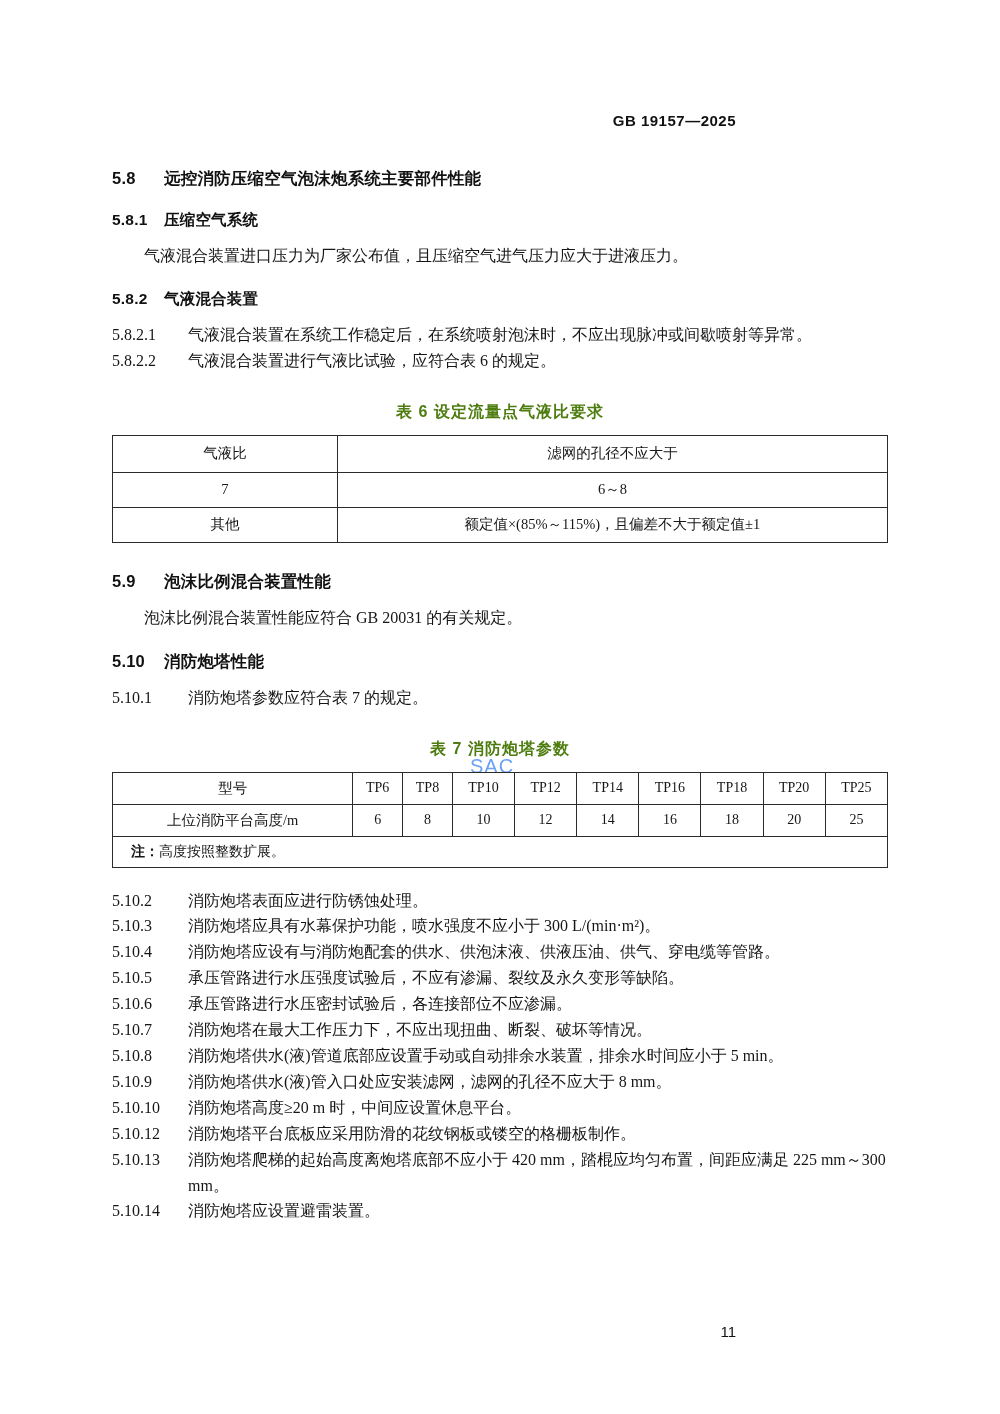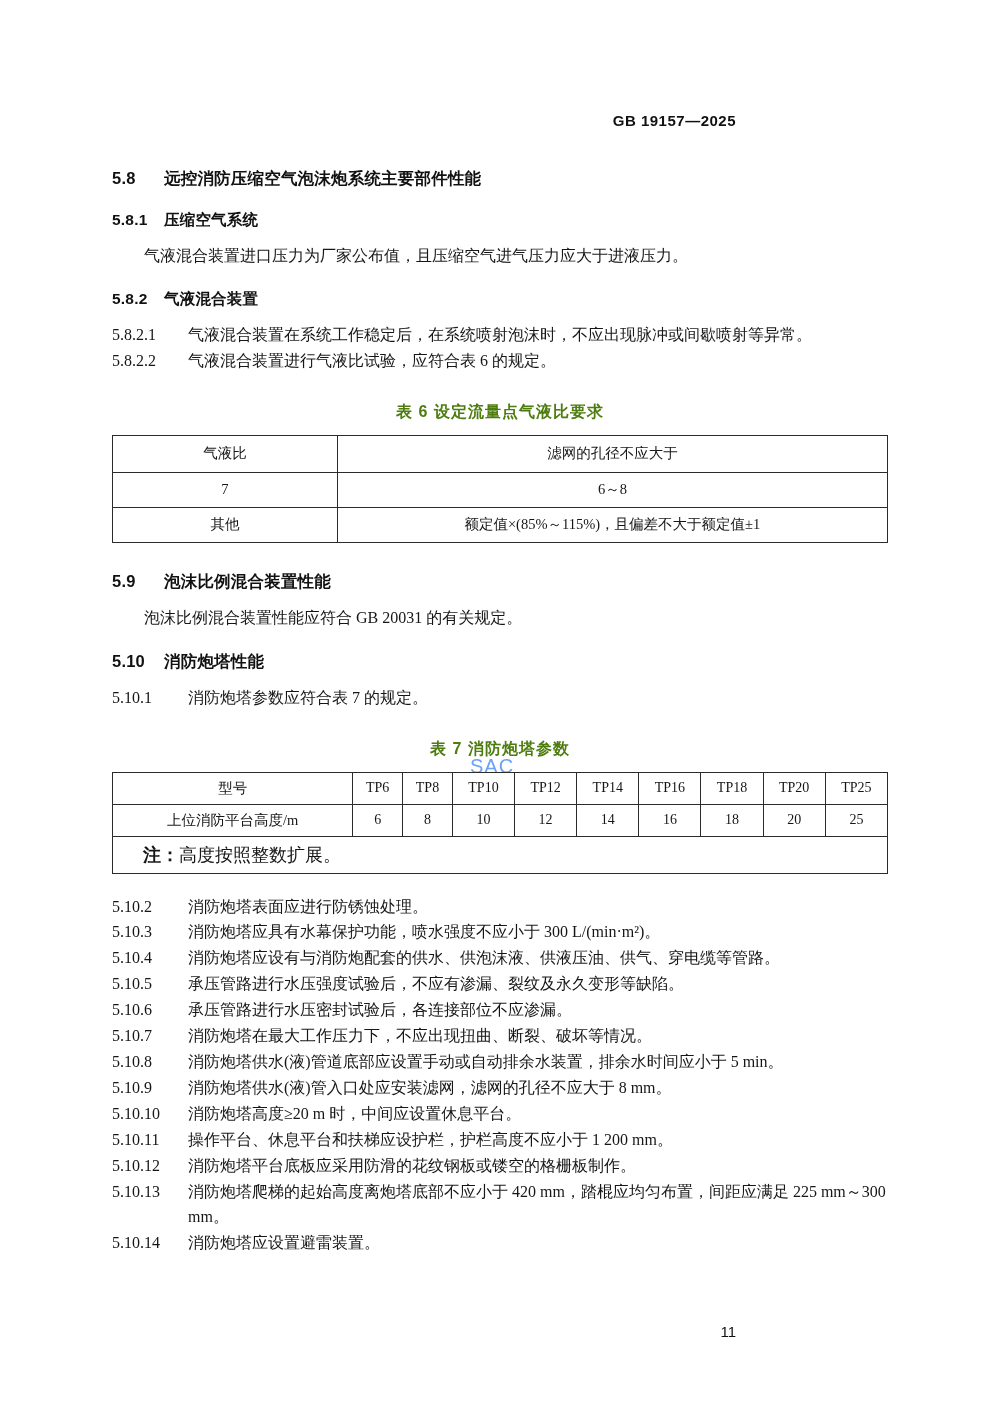--- a/index.html
+++ b/index.html
@@ -115,22 +115,22 @@
     border: 1px solid #2b2b2b;
     text-align: center;
     padding: 6px 2px;
     font-size: 14px;
   }
   table.tbl7 td.lbl {
     font-size: 14.5px;
   }
   table.tbl7 td.note {
     text-align: left;
-    padding-left: 30px;
-    font-size: 18px;
+    padding-left: 18px;
+    font-size: 14px;
   }
   .note-label {
     font-family: "Liberation Sans", "DejaVu Sans", sans-serif;
     font-weight: bold;
   }
   .pagenum {
     position: absolute;
     right: 108px;
     bottom: 74px;
     font-family: "Liberation Sans", sans-serif;
@@ -312,24 +312,20 @@
     </div>
     <div class="numbered">
       <span class="n">5.10.9</span>
       <span class="t">消防炮塔供水(液)管入口处应安装滤网，滤网的孔径不应大于 8 mm。</span>
     </div>
     <div class="numbered">
       <span class="n">5.10.10</span>
       <span class="t">消防炮塔高度≥20 m 时，中间应设置休息平台。</span>
     </div>
     <div class="numbered">
-      <span class="n">5.10.11</span>
-      <span class="t">操作平台、休息平台和扶梯应设护栏，护栏高度不应小于 1 200 mm。</span>
-    </div>
-    <div class="numbered">
       <span class="n">5.10.12</span>
       <span class="t">消防炮塔平台底板应采用防滑的花纹钢板或镂空的格栅板制作。</span>
     </div>
     <div class="numbered">
       <span class="n">5.10.13</span>
       <span class="t">消防炮塔爬梯的起始高度离炮塔底部不应小于 420 mm，踏棍应均匀布置，间距应满足 225 mm～300 mm。</span>
     </div>
     <div class="numbered">
       <span class="n">5.10.14</span>
       <span class="t">消防炮塔应设置避雷装置。</span>

